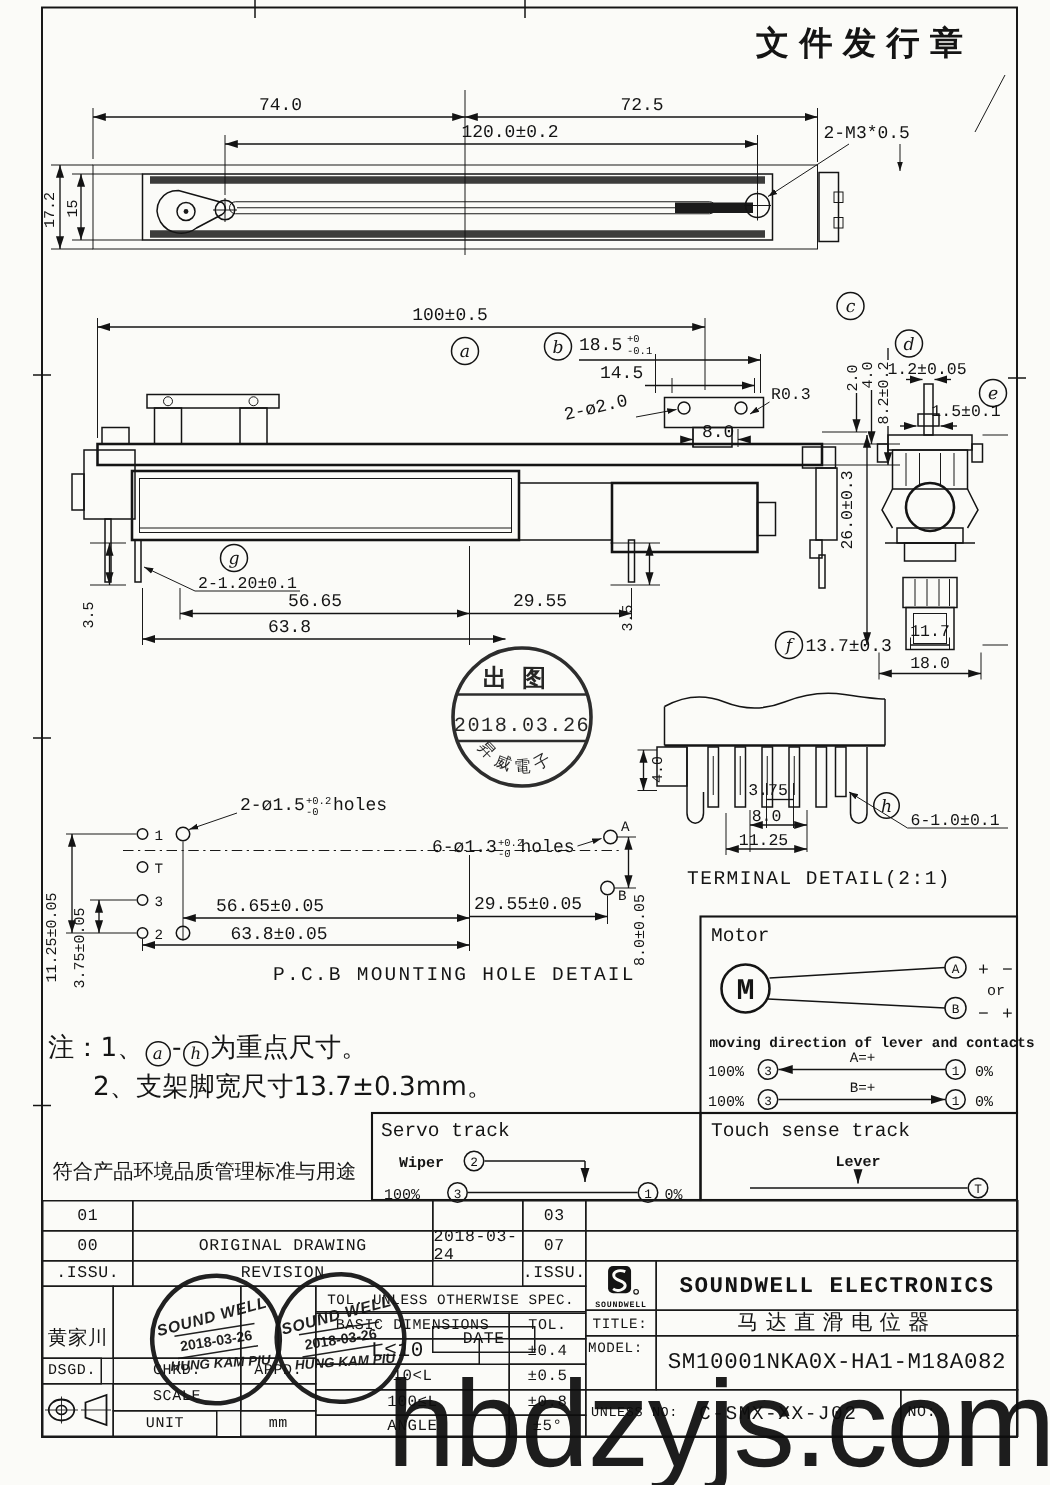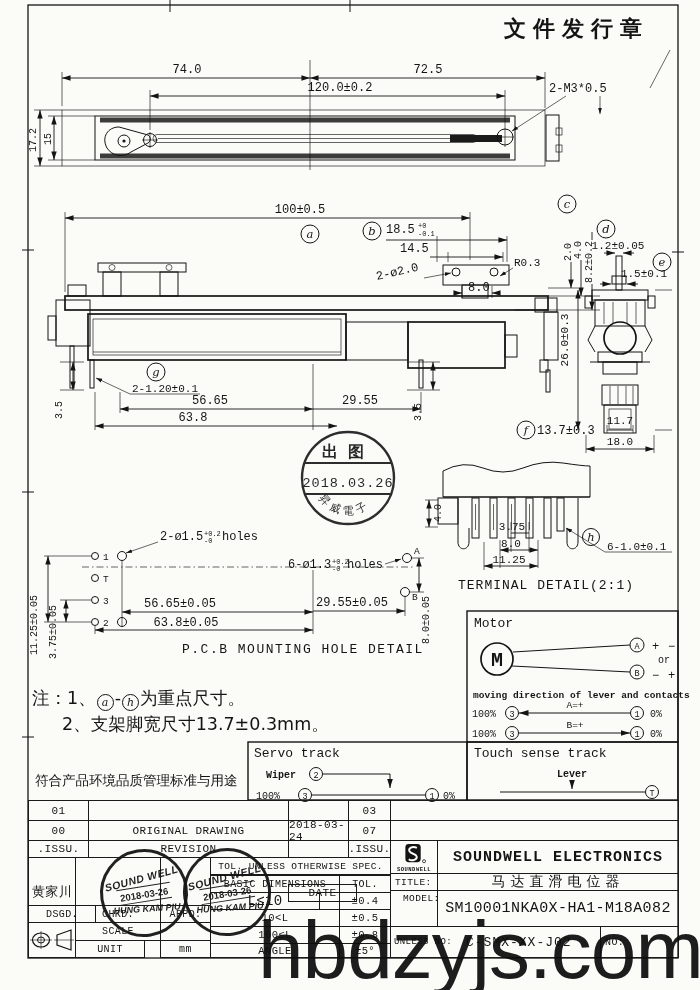--- a/index.html
+++ b/index.html
@@ -32,21 +32,21 @@
   .stampc{position:absolute;width:88px;height:88px;border:3.2px solid #161616;border-radius:50%;
         display:flex;flex-direction:column;align-items:center;justify-content:center;
         transform:rotate(-9deg);z-index:30;opacity:.95;background:transparent}
   .stampc .s1{font:italic bold 10.5px "Liberation Sans",sans-serif;transform:rotate(-6deg);letter-spacing:.5px}
   .stampc .s2{font:bold 9.5px "Liberation Sans",sans-serif;border-top:1.6px solid #161616;
         border-bottom:1.6px solid #161616;padding:1.5px 3px;margin:2px 0}
   .stampc .s3{font:italic bold 9px "Liberation Sans",sans-serif;transform:rotate(5deg)}
   #watermark{position:absolute;left:258px;top:903px;font:500 82px "Liberation Sans",sans-serif;
         color:#0d0d0d;opacity:.93;z-index:40;letter-spacing:-1px}
   .lbl-left{justify-content:flex-start;padding-left:4px}
-  .lbl-topleft{align-items:flex-start;justify-content:flex-start;padding:2px 0 0 12px}
+  .lbl-topleft{align-items:flex-start;justify-content:flex-start;padding:2px 0 0 1px}
   .bot{align-items:flex-end;padding-bottom:4px}
 </style>
 </head>
 <body>
 
 <div id="stage">
 
 <svg width="700" height="990" viewBox="0 0 700 990">
   <defs>
     <marker id="a1" markerWidth="11" markerHeight="9" refX="9.5" refY="4" orient="auto-start-reverse">
@@ -482,21 +482,21 @@
 <div class="cell" style="left:437px;top:890px;width:242px;height:37px;font-size:15px">SM10001NKA0X-HA1-M18A082</div>
 <div class="cell" style="left:390px;top:926px;width:211px;height:32px;justify-content:flex-start;padding-left:3px">
   <span style="font-size:9px">UNLESS NO:</span>
   <span style="font-size:13px;margin-left:14px;letter-spacing:1px">C-SMX-XX-J02</span>
 </div>
 <div class="cell lbl-left" style="left:600px;top:926px;width:79px;height:32px;font-size:10px">NO:</div>
 
 <div class="cell bot cjk" style="left:28px;top:857px;width:48px;height:49px;font-size:13px;font-weight:normal">黄家川</div>
 <div class="cell" style="left:75px;top:857px;width:86px;height:49px"></div>
 <div class="cell" style="left:160px;top:857px;width:51px;height:49px"></div>
-<div class="cell" style="left:28px;top:905px;width:68px;height:18px;font-size:10px">DSGD.</div>
+<div class="cell" style="left:28px;top:905px;width:40px;height:18px;font-size:10px">DSGD.</div>
 <div class="cell" style="left:75px;top:905px;width:86px;height:18px;font-size:10px">CHKD.</div>
 <div class="cell" style="left:160px;top:905px;width:51px;height:18px;font-size:10px">APPD.</div>
 <div class="cell" style="left:28px;top:922px;width:48px;height:36px">
   <svg width="46" height="34" viewBox="0 0 46 34" style="position:static">
     <ellipse cx="12" cy="17" rx="8.5" ry="7" fill="none" stroke="#141414" stroke-width="1.2"></ellipse>
     <ellipse cx="12" cy="17" rx="3.5" ry="3" fill="none" stroke="#141414" stroke-width="1"></ellipse>
     <line x1="1" y1="17" x2="23" y2="17" stroke="#141414" stroke-width=".6"></line>
     <line x1="12" y1="8" x2="12" y2="26" stroke="#141414" stroke-width=".6"></line>
     <path d="M28,12 L42,7 L42,27 L28,22 Z" fill="none" stroke="#141414" stroke-width="1.2"></path>
     <line x1="25" y1="17" x2="45" y2="17" stroke="#141414" stroke-width=".6"></line>

